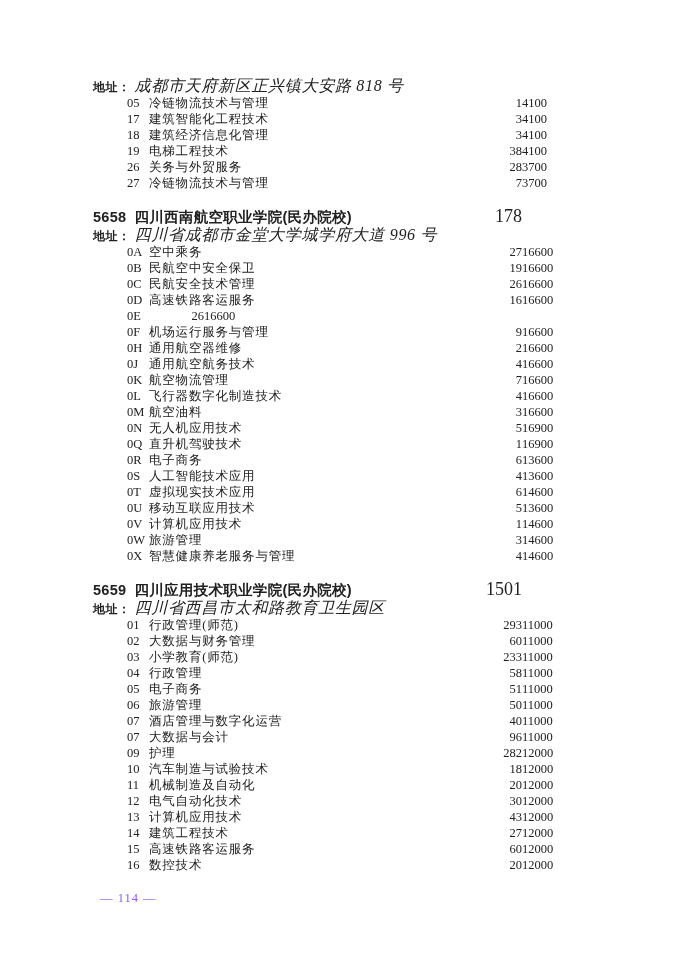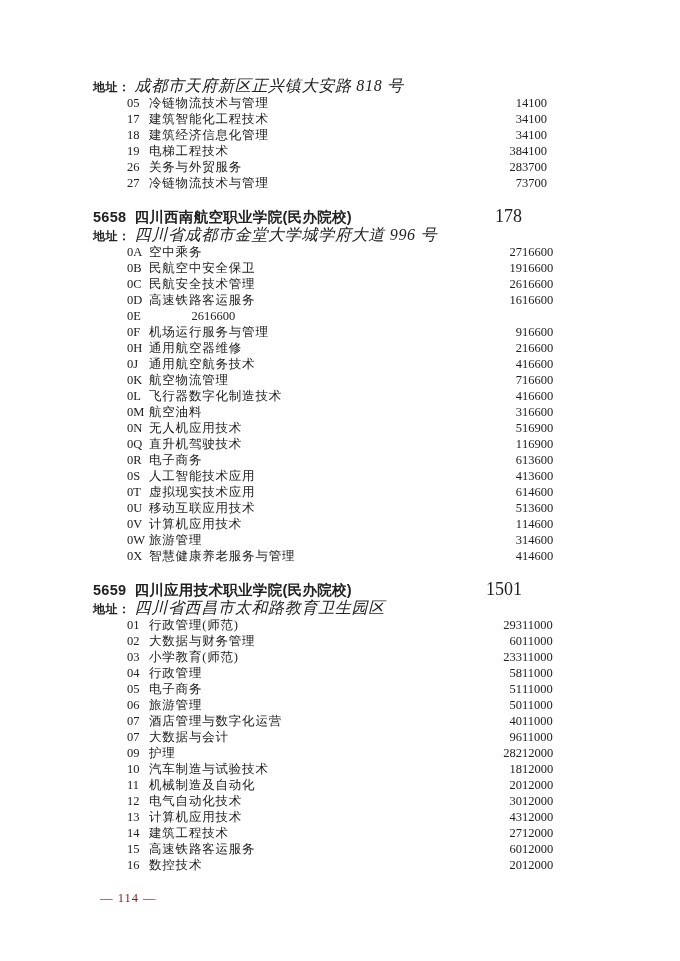--- a/index.html
+++ b/index.html
@@ -64,21 +64,21 @@
   .course-code { flex:none; width:22px;margin-left:27px; }
   .course-name { flex:1; letter-spacing:0.8px; white-space:nowrap; }
   .course-count { flex:none; width:55px; text-align:right; }
   .course-fee  { flex:none; width:45px; text-align:left; }
 
   .footer {
     position:absolute;
     left:100px; top:891px;
     font-size:12.5px;
     letter-spacing:1px;
-    color:#7f1d1d;
+    color:#8b5cf6;
   }
 </style>
 </head>
 <body>
 
 <div class="page">
   <div class="content" id="content">
       <section class="section">
         <div class="row address-row">
           <span class="address-label">地址：</span>

